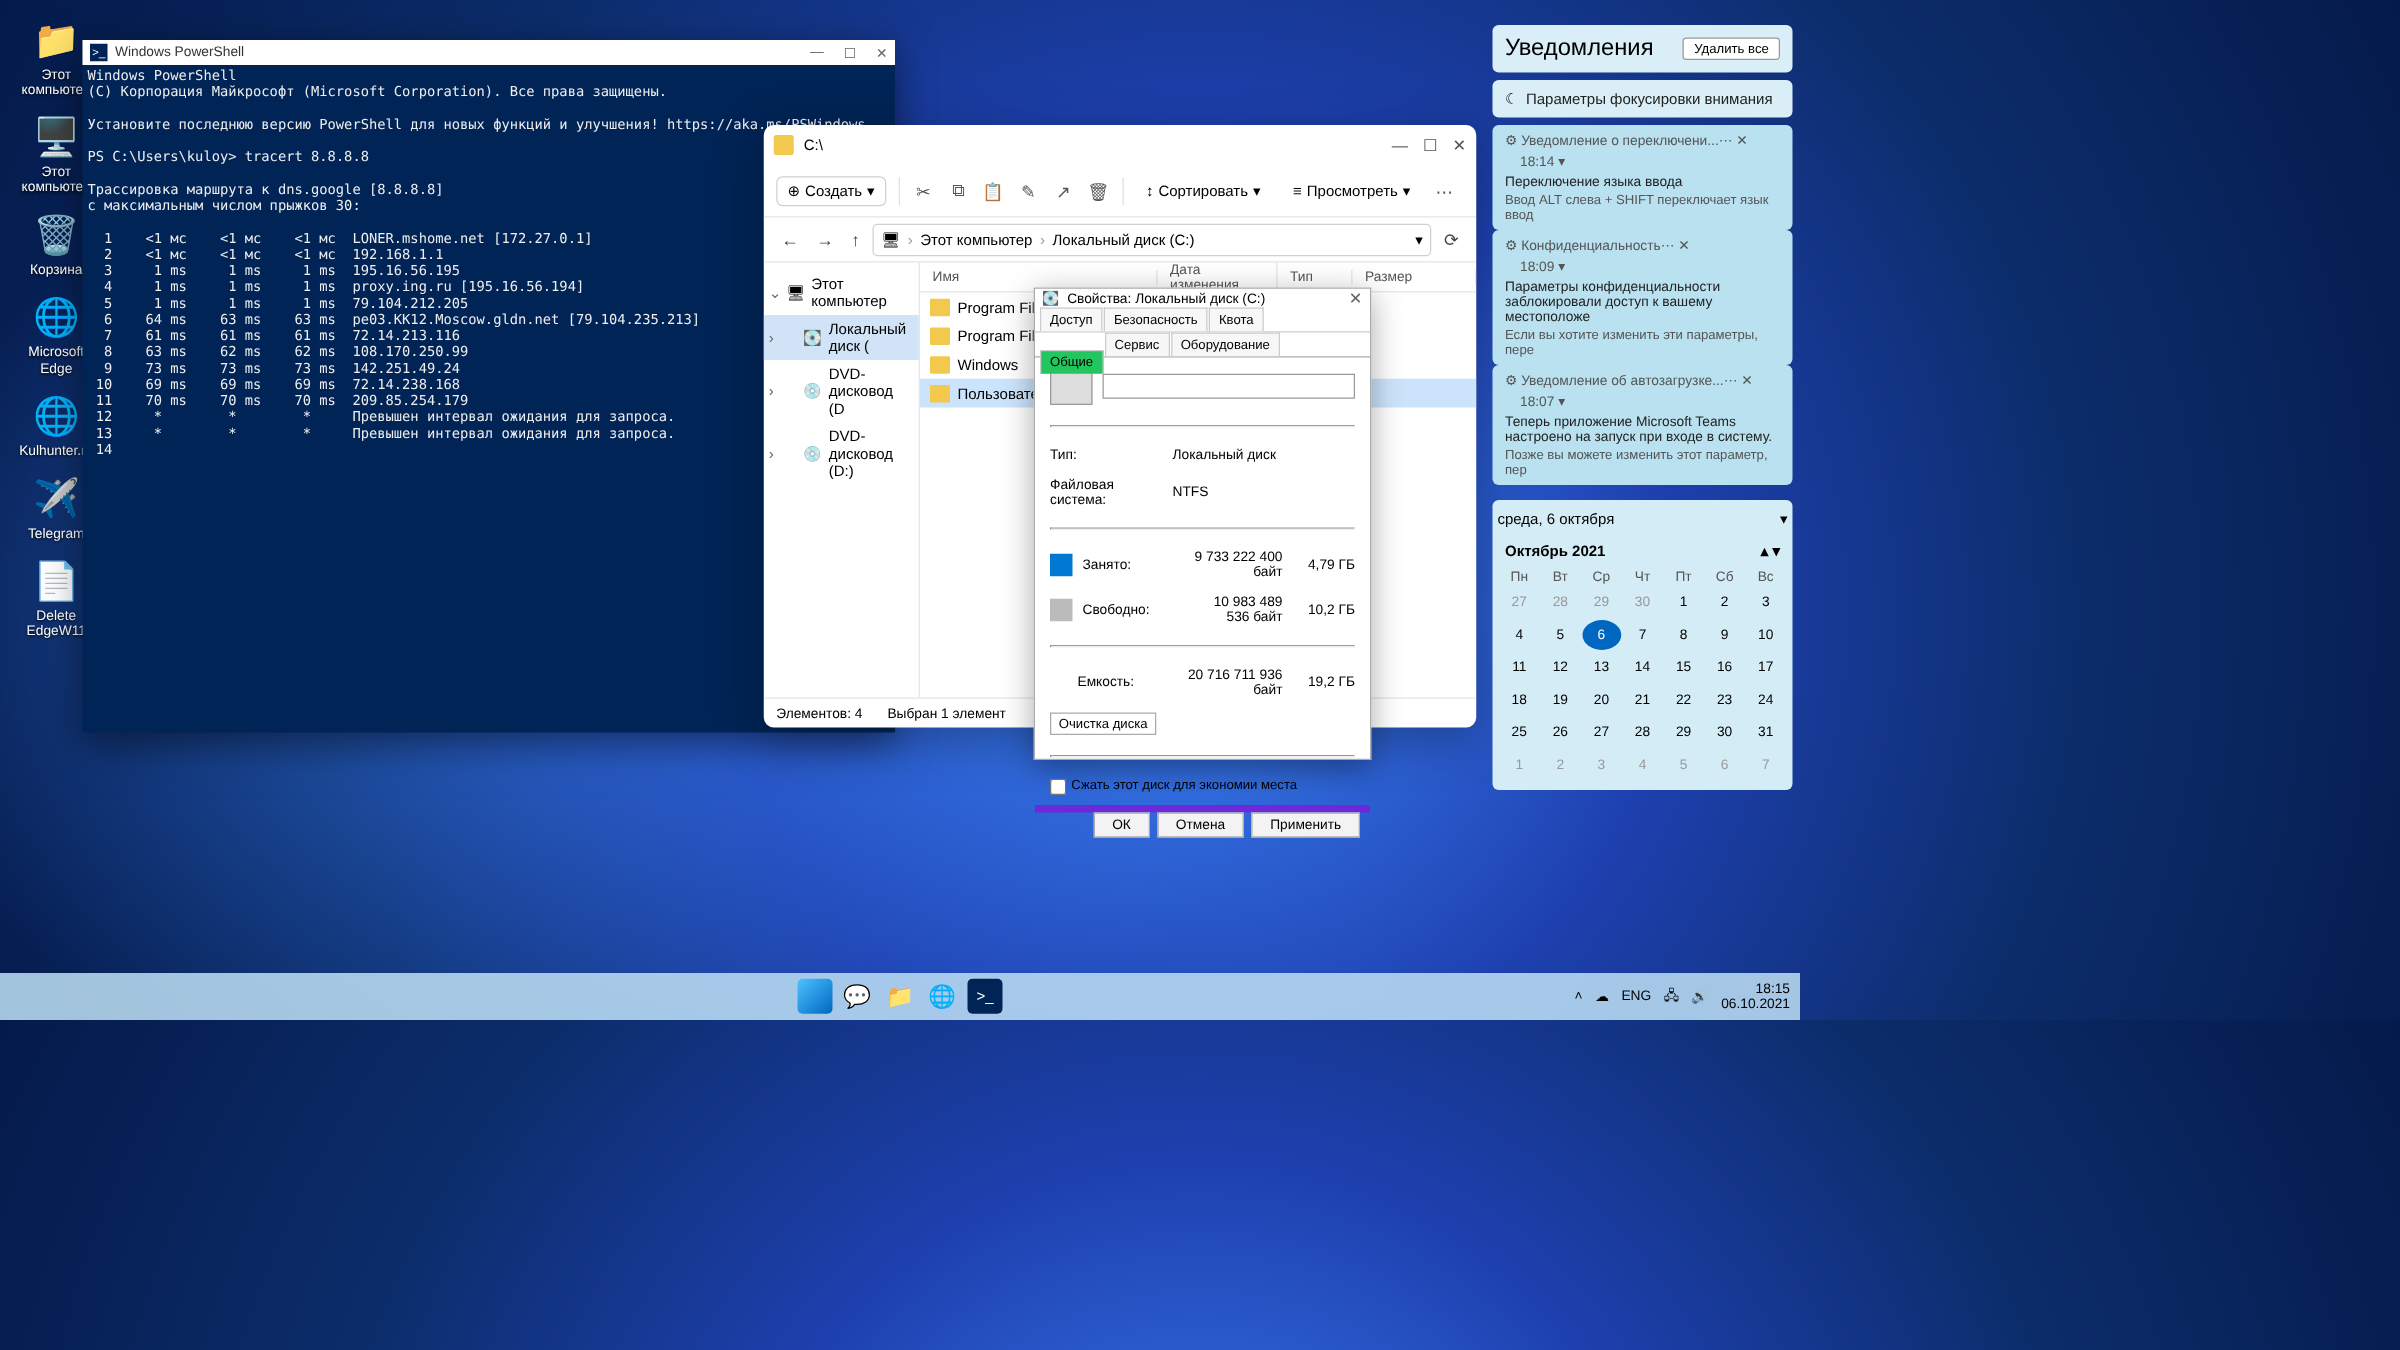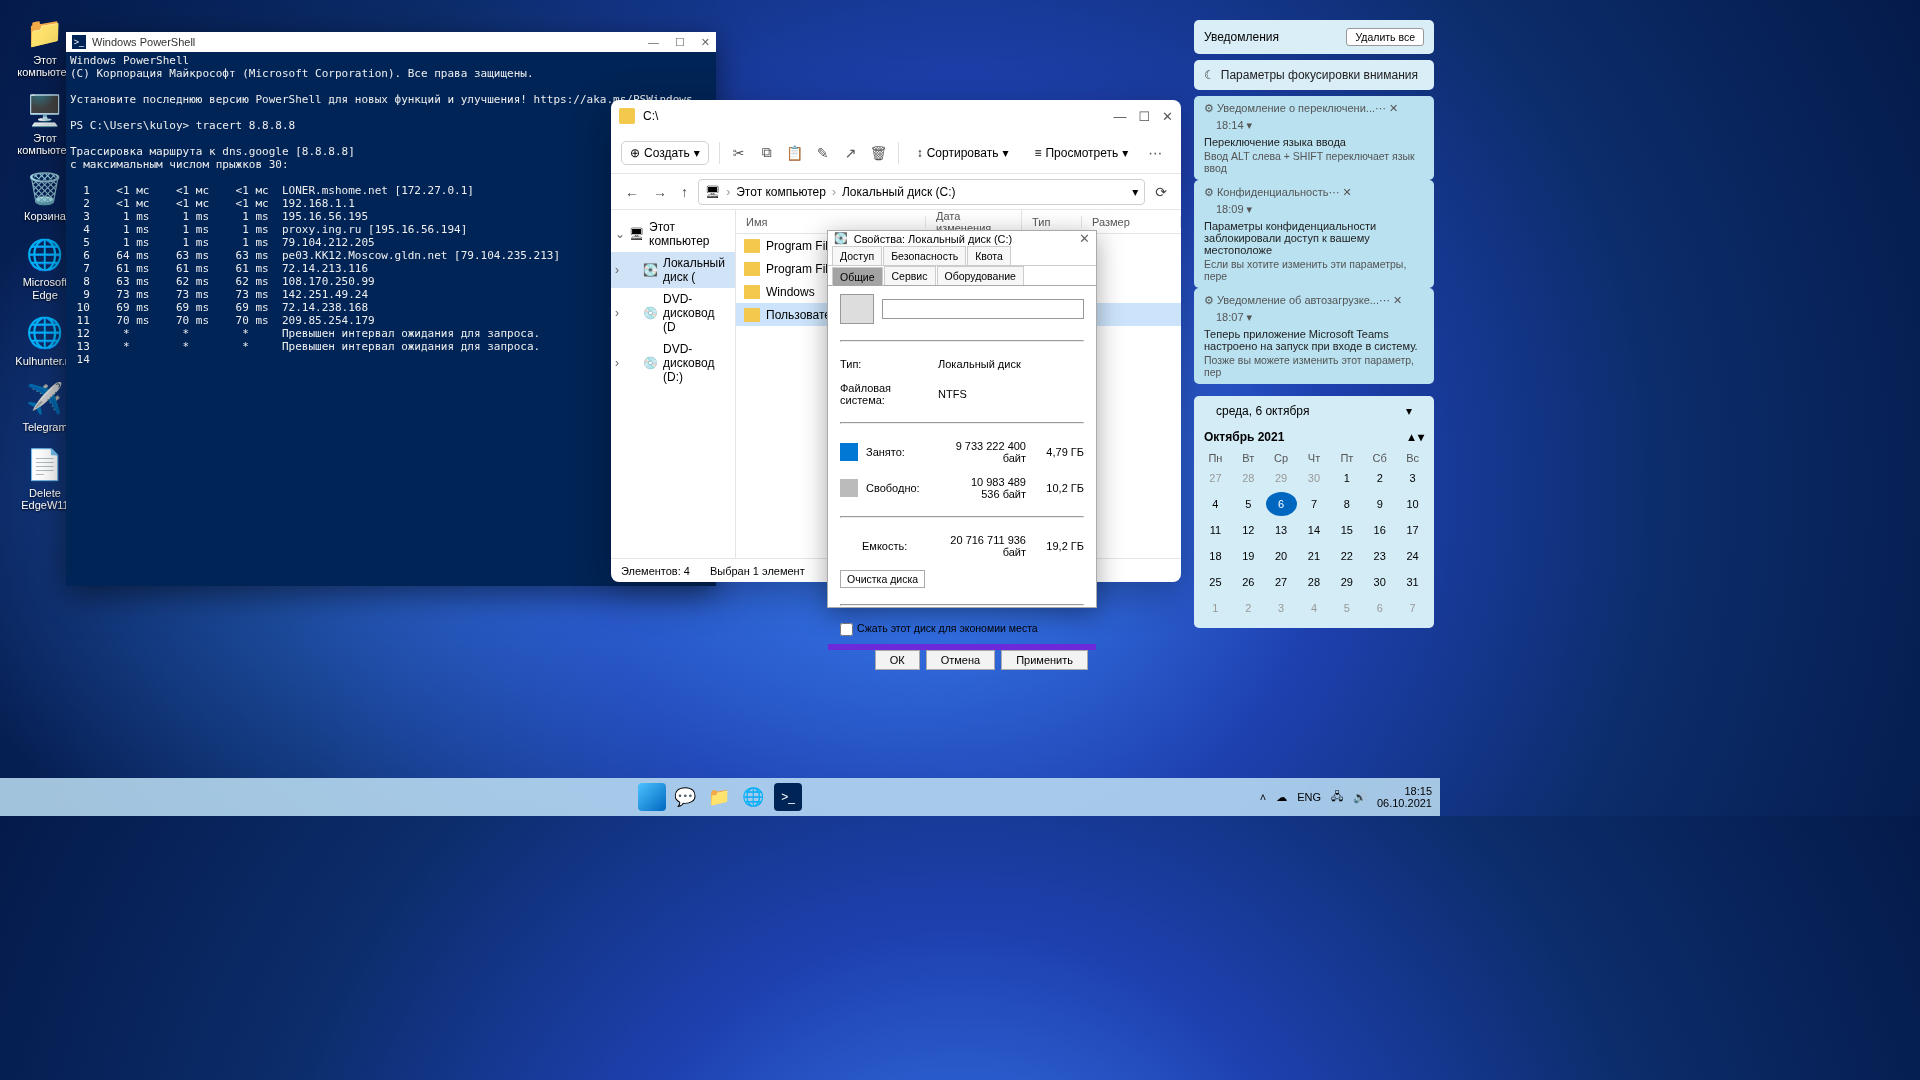--- a/index.html
+++ b/index.html
@@ -48,51 +48,51 @@
 .filerow .fico{width:16px;height:14px;background:#f2c94c;border-radius:1px}
 .filerow .rest{flex:1;padding-left:180px;color:#666;font-size:11px}
 .ex-status{border-top:1px solid #e5e5e5;height:24px;display:flex;align-items:center;padding:0 10px;font-size:11px;gap:20px}
 
 .props{position:absolute;left:827px;top:230px;width:270px;height:378px;background:#fff;border:1px solid #aaa;box-shadow:0 6px 24px rgba(0,0,0,.35);display:flex;flex-direction:column;font-size:11px}
 .props-title{height:24px;display:flex;align-items:center;padding:0 6px;gap:6px}
 .props-title .t{flex:1;font-size:11px}
 .props-title .x{font-size:13px;color:#666;cursor:pointer}
 .props-tabs{display:flex;font-size:10.5px;border-bottom:1px solid #ccc;padding:0 4px}
 .props-tabs .tab{padding:3px 7px;border:1px solid #ccc;border-bottom:none;background:#f7f7f7;margin-right:1px;cursor:pointer}
-.props-tabs .tab.active{background:#a3a3a3;position:relative;top:1px}
+.props-tabs .tab.active{background:#22c55e;position:relative;top:14px}
 .props-body{flex:1;padding:8px 12px;display:flex;flex-direction:column;gap:12px}
 .props-row{display:flex;align-items:center;gap:8px}
 .props-row .lbl{width:90px}
 .props-row .val{flex:1;text-align:right}
 .props-row .val2{width:50px;text-align:right}
 .disk-ico{width:34px;height:30px;background:#ddd;border:1px solid #999}
 .disk-input{flex:1;height:20px;border:1px solid #999}
 .donut{width:54px;height:54px;border-radius:50%;margin:6px auto 2px;background:conic-gradient(#3498db 0 48%,#bbb 48% 100%)}
 .donut-lbl{text-align:center;font-size:10px}
 .cleanup{border:1px solid #aaa;padding:2px 6px;font-size:10.5px;cursor:pointer;align-self:flex-end}
 .chk{display:flex;gap:4px;align-items:flex-start;font-size:10.5px;line-height:1.2}
 .chk input{margin-top:1px}
 .props-btns{border-top:6px solid #6d28d9;height:34px;display:flex;align-items:center;justify-content:flex-end;padding:0 8px;gap:6px}
 .props-btns button{padding:3px 14px;border:1px solid #aaa;background:#f3f3f3;font-size:11px;cursor:pointer}
 
 .notif{position:absolute;right:6px;top:20px;width:240px;display:flex;flex-direction:column;gap:6px}
 .notif-box{background:#d9eef7;border-radius:5px;padding:8px 10px;font-size:11.5px}
 .notif-hdr{display:flex;justify-content:space-between;align-items:center}
-.notif-hdr .t{font-size:12px}
+.notif-hdr .t{font-size:19px}
 .notif-hdr button{font-size:10.5px;border:1px solid #999;background:#fff;padding:2px 8px;border-radius:3px;cursor:pointer}
 .notif-item{background:#b9e1f0;border-radius:5px;padding:6px 10px;font-size:11px}
 .notif-item .hdr{display:flex;justify-content:flex-start;color:#555;align-items:center}
 .notif-item .hdr .x{cursor:pointer}
 .notif-item .time{color:#555;margin:4px 12px;display:flex;align-items:center;gap:4px}
 .notif-item .title{font-weight:500;color:#222;margin-bottom:2px}
 .notif-item .body{color:#555;font-size:10.5px}
 .focus{display:flex;align-items:center;gap:6px;font-size:12px;color:#222}
 
 .cal-box{background:#d4ecf6;border-radius:5px;margin-top:6px}
-.cal-top{display:flex;justify-content:space-between;align-items:center;padding:8px 22px;font-size:12px}
+.cal-top{display:flex;justify-content:space-between;align-items:center;padding:8px 4px;font-size:12px}
 .cal-month{display:flex;justify-content:space-between;padding:4px 10px;font-weight:600;font-size:12px}
 .cal-grid{display:grid;grid-template-columns:repeat(7,1fr);padding:4px 6px 8px;gap:2px;font-size:11px;text-align:center}
 .cal-grid .wd{color:#555;font-weight:500}
 .cal-grid .d{padding:6px 0;border-radius:50%;cursor:pointer}
 .cal-grid .d.out{color:#999}
 .cal-grid .d.today{background:#0067c0;color:#fff}
 
 .taskbar{position:absolute;left:0;bottom:0;right:0;height:38px;background:rgba(190,224,245,.85);backdrop-filter:blur(10px);display:flex;align-items:center}
 .tb-center{position:absolute;left:50%;transform:translateX(-50%);display:flex;gap:6px}
 .tb-center .app{width:28px;height:28px;border-radius:4px;display:flex;align-items:center;justify-content:center;font-size:18px;cursor:pointer}

